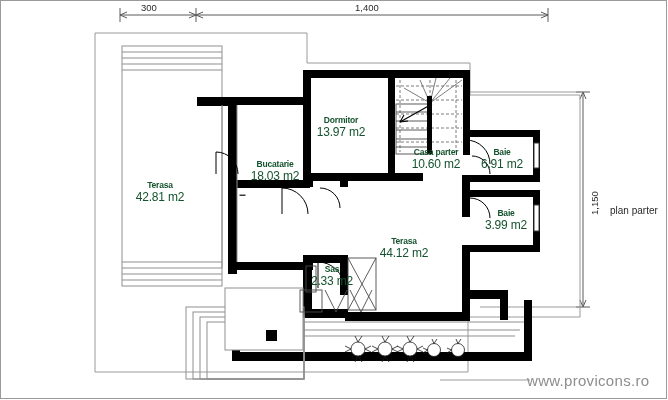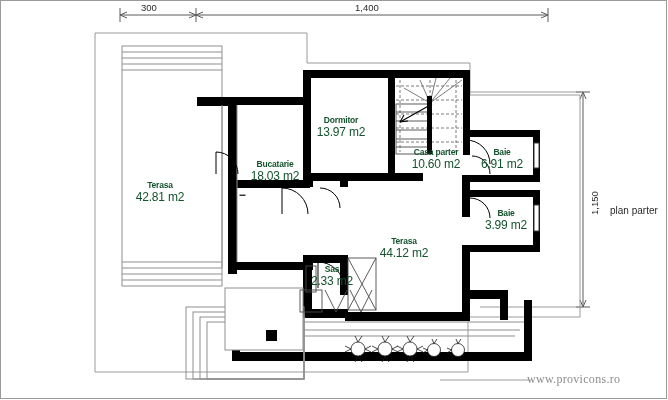--- a/index.html
+++ b/index.html
@@ -74,23 +74,23 @@
   }
   .caption {
     position: absolute;
     font-size: 10px;
     color: #2a2a2a;
     font-family: "Liberation Sans", sans-serif;
     white-space: nowrap;
   }
   .watermark {
     position: absolute;
-    font-size: 12px;
+    font-size: 15px;
     color: #8d8d8d;
-    font-family: Liberation Serif, serif;
+    font-family: Liberation Sans, sans-serif;
     white-space: nowrap;
     letter-spacing: 0.3px;
   }
 </style>
 </head>
 <body>
 
 <div id="stage">
 
   <div class="page-frame"></div>

